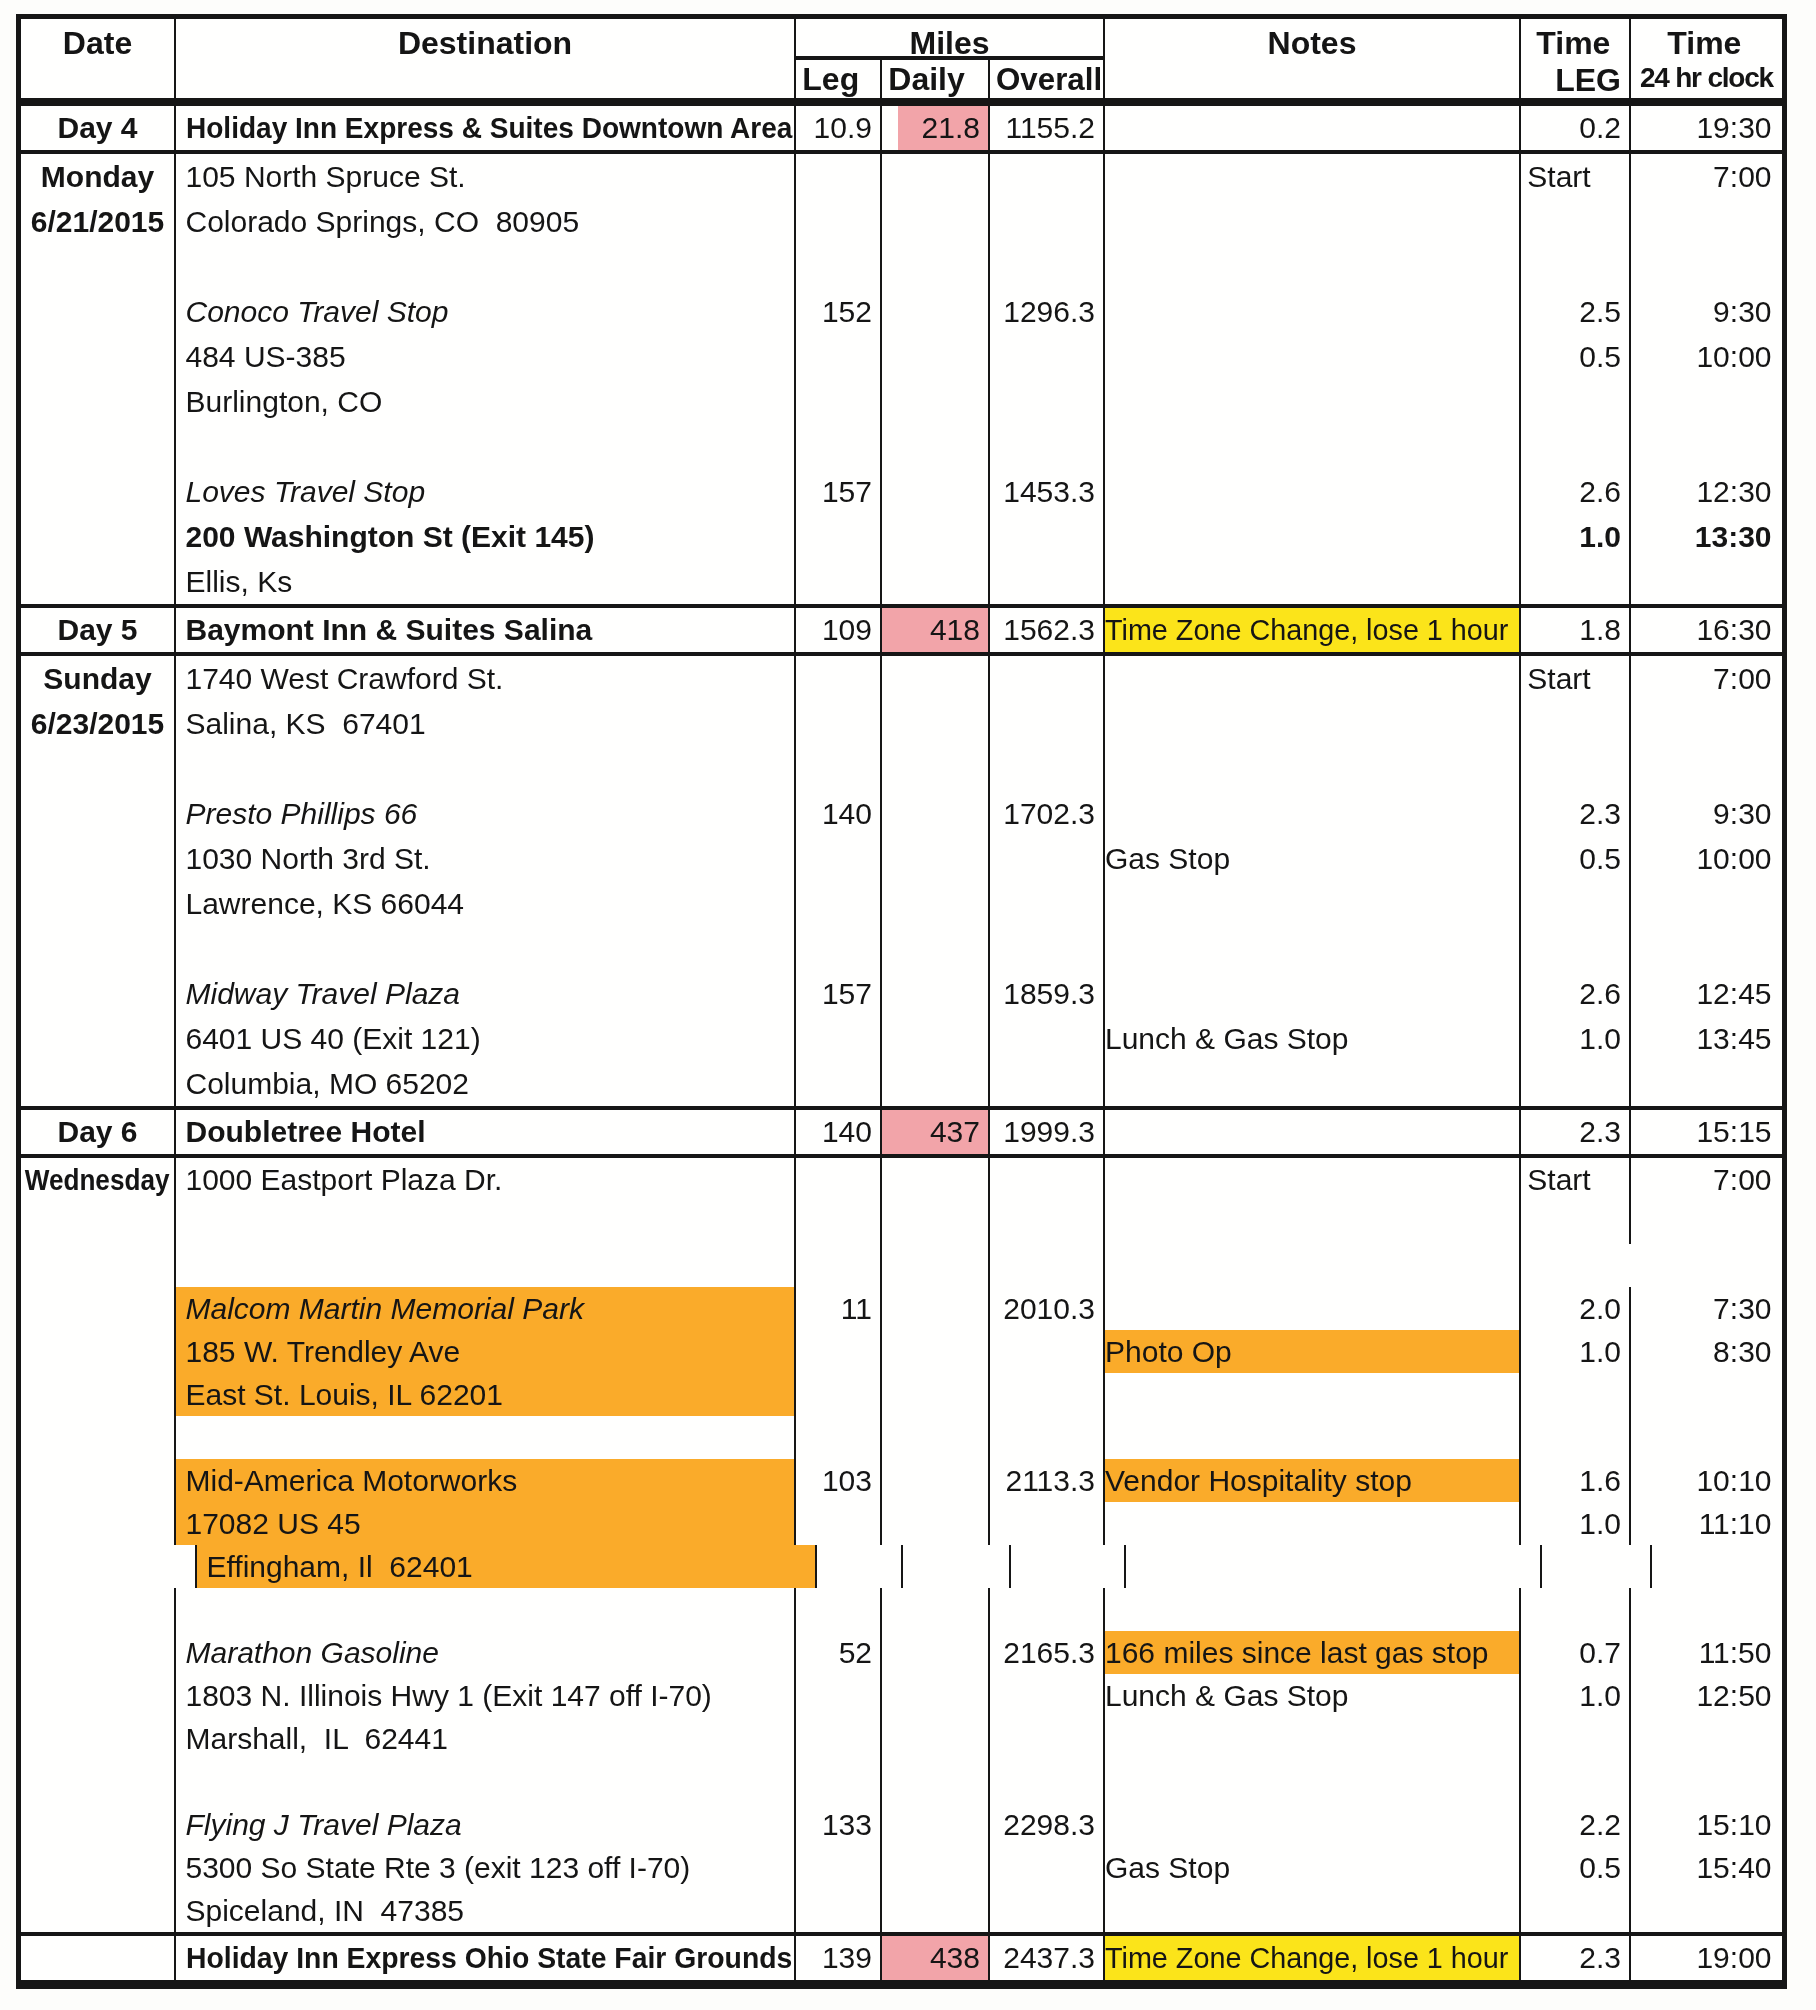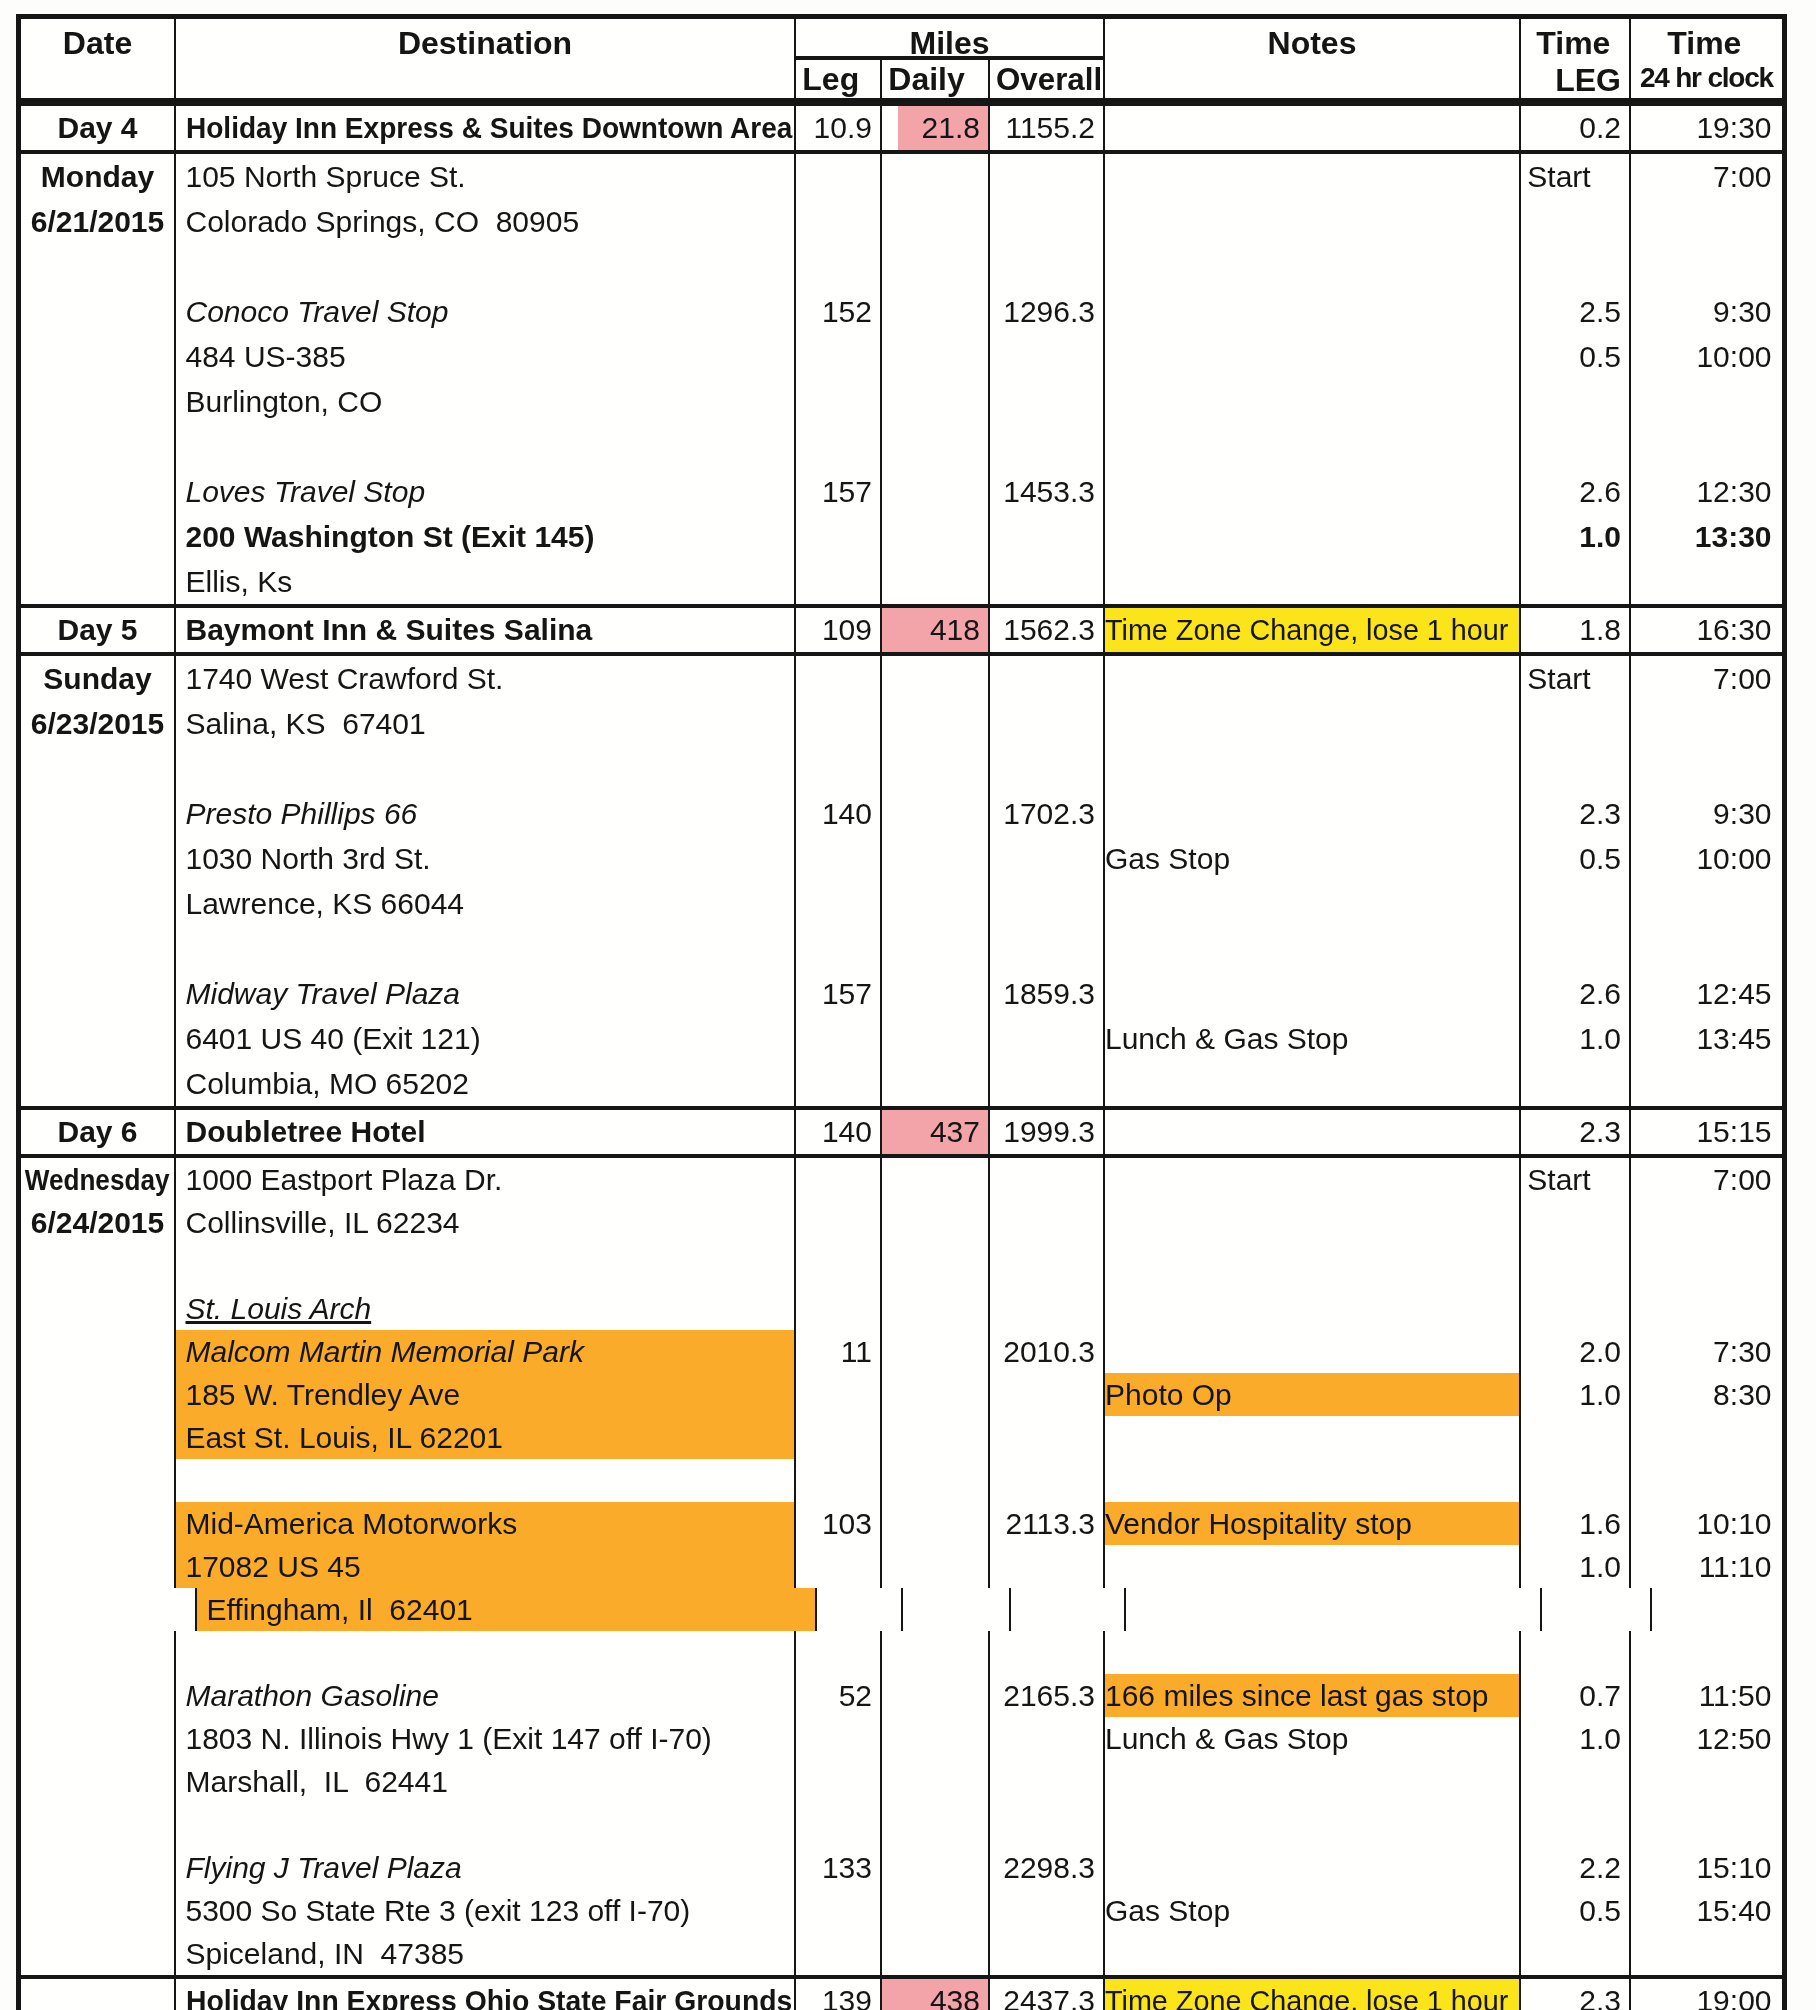--- a/index.html
+++ b/index.html
@@ -316,42 +316,31 @@
             <div class="cell cl-date"><span class="tx" style="transform-origin: center center; transform: scaleX(0.871429);">Wednesday</span></div>
             <div class="cell cl-destination"><span class="tx">1000 Eastport Plaza Dr.</span></div>
             <div class="cell cl-leg"><span class="tx"></span></div>
             <div class="cell cl-daily"><span class="tx"></span></div>
             <div class="cell cl-overall"><span class="tx"></span></div>
             <div class="cell cl-notes"><span class="tx"></span></div>
             <div class="cell cl-time_leg start"><span class="tx">Start</span></div>
             <div class="cell cl-time_24"><span class="tx">7:00</span></div>
           </div>
           <div class="sec blk-row" style="height: 43px;">
-            <div class="cell cl-date"><span class="tx">6/24/2015</span></div>
-            <div class="cell cl-destination"><span class="tx">Collinsville, IL 62234</span></div>
-            <div class="cell cl-leg"><span class="tx"></span></div>
-            <div class="cell cl-daily"><span class="tx"></span></div>
-            <div class="cell cl-overall"><span class="tx"></span></div>
-            <div class="cell cl-notes"><span class="tx"></span></div>
-            <div class="cell cl-time_leg"><span class="tx"></span></div>
-            <div class="cell cl-time_24"><span class="tx"></span></div>
-          </div>
-          <div class="sec blk-row" style="height: 43px;">
-            <div class="cell cl-date"><span class="tx"></span></div>
-            <div class="cell cl-destination"><span class="tx"></span></div>
-            <div class="cell cl-leg"><span class="tx"></span></div>
-            <div class="cell cl-daily"><span class="tx"></span></div>
-            <div class="cell cl-overall"><span class="tx"></span></div>
-            <div class="cell cl-notes"><span class="tx"></span></div>
-            <div class="cell cl-time_leg"><span class="tx"></span></div>
-            <div class="cell cl-time_24"><span class="tx"></span></div>
-          </div>
-          <div class="sec blk-row" style="height: 43px;">
-            <div class="cell cl-date"><span class="tx"></span></div>
-            <div class="cell cl-destination"><span class="tx italic-underline">St. Louis Arch</span></div>
+            <div class="cell cl-date"><span class="tx"></span></div>
+            <div class="cell cl-destination"><span class="tx"></span></div>
+            <div class="cell cl-leg"><span class="tx"></span></div>
+            <div class="cell cl-daily"><span class="tx"></span></div>
+            <div class="cell cl-overall"><span class="tx"></span></div>
+            <div class="cell cl-notes"><span class="tx"></span></div>
+            <div class="cell cl-time_leg"><span class="tx"></span></div>
+            <div class="cell cl-time_24"><span class="tx"></span></div>
+          </div>
+          <div class="sec blk-row" style="height: 43px;">
+            <div class="cell cl-date"><span class="tx"></span></div>
             <div class="cell cl-leg"><span class="tx"></span></div>
             <div class="cell cl-daily"><span class="tx"></span></div>
             <div class="cell cl-overall"><span class="tx"></span></div>
             <div class="cell cl-notes"><span class="tx"></span></div>
             <div class="cell cl-time_leg"><span class="tx"></span></div>
             <div class="cell cl-time_24"><span class="tx"></span></div>
           </div>
           <div class="sec blk-row" style="height: 43px;">
             <div class="cell cl-date"><span class="tx"></span></div>
             <div class="cell cl-destination" style="background: rgb(250, 171, 42);"><span class="tx italic">Malcom Martin Memorial Park</span></div>

